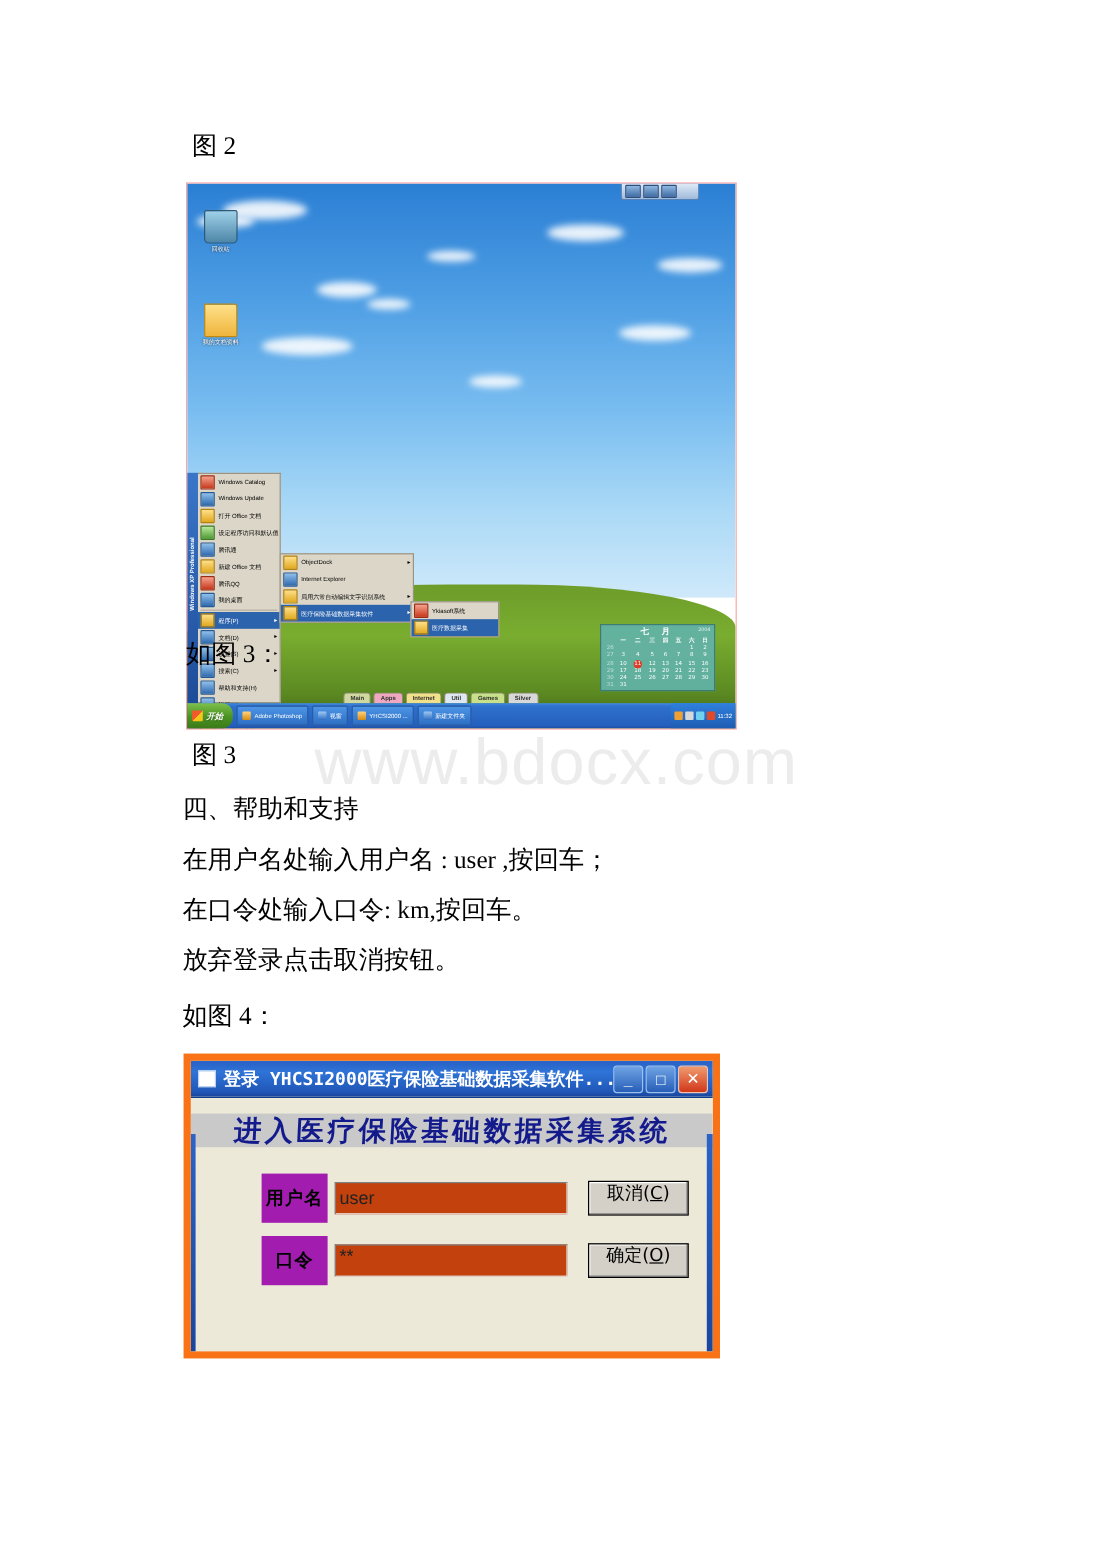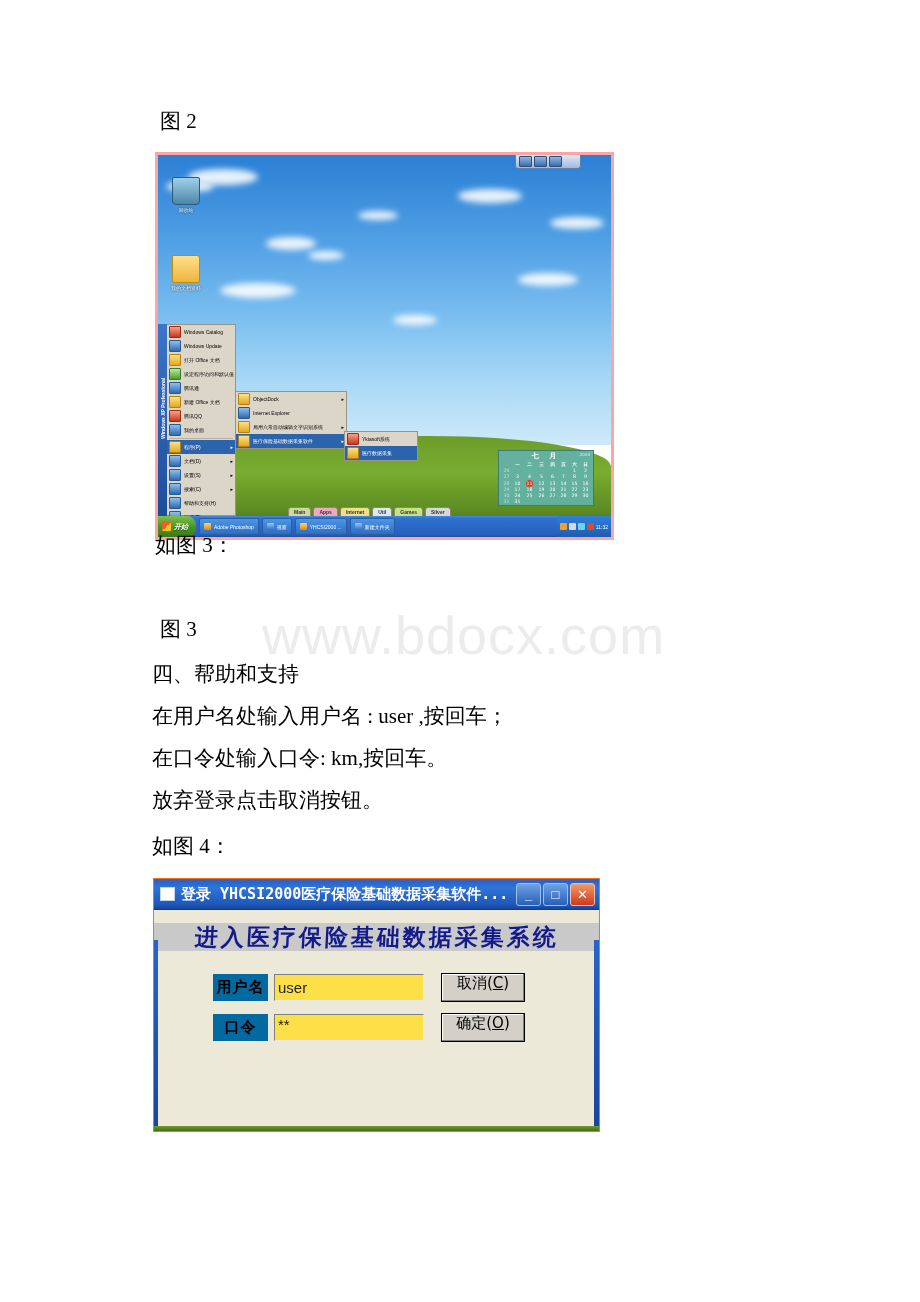--- a/index.html
+++ b/index.html
@@ -14,22 +14,22 @@
     letter-spacing:1px;white-space:nowrap;z-index:1;}
 
   
   .doc-line{position:absolute;font-size:21px;line-height:30px;white-space:nowrap;
     font-family:"Liberation Serif","DejaVu Serif",serif;z-index:3;}
 
   
   .shot{position:absolute;z-index:2;}
 
   
-  #xp-shot{left:155px;top:152px;width:459px;height:388px;overflow:hidden;
-    border:3px solid #fca5a5;box-sizing:border-box;}
+  #xp-shot{left:155px;top:152px;width:459px;height:456px;overflow:hidden;
+    border:1px solid #fca5a5;box-sizing:border-box;}
   .xp-sky{position:absolute;left:0;top:0;width:100%;height:76%;
     background:linear-gradient(#2b7fd4 0%, #4e9ee4 28%, #79bdf0 55%, #a9d8f6 78%, #cfe9fa 100%);}
   .xp-hill{position:absolute;left:0;bottom:0;width:100%;height:26.5%;
     background:linear-gradient(#6d9c2a 0%, #79ad2f 35%, #5c8a22 75%, #3f6116 100%);
     border-radius:48% 40% 0 0 / 34% 30% 0 0;}
   .cloud{position:absolute;background:#fff;border-radius:50%;filter:blur(3px);opacity:.88;}
 
   
   .dicon{position:absolute;width:44px;text-align:center;z-index:4;}
   .dicon .glyph{width:26px;height:26px;margin:0 auto;display:block;}
@@ -119,21 +119,21 @@
   .tray i.n4{background:#e04a2a;}
 
   
   .tabstrip{position:absolute;left:130px;bottom:21px;display:flex;gap:2px;z-index:9;}
   .tabstrip .tab{font-size:5px;font-weight:bold;padding:1px 5px 1px;border-radius:3px 3px 0 0;
     border:1px solid #8a8a6a;border-bottom:none;color:#333;
     font-family:"Liberation Sans","DejaVu Sans",sans-serif;}
 
   
   #login-shot{left:153px;top:878px;width:447px;height:254px;
-    border:1px solid #f97316;box-sizing:border-box;overflow:hidden;
+    border:6px solid #f97316;box-sizing:border-box;overflow:hidden;
     background:#ece9d8;}
   .lg-title{height:30px;display:flex;align-items:center;padding:0 2px 0 6px;
     background:linear-gradient(#2a64c8 0%,#2a64c8 8%,#2f74d8 30%,#1f57b8 85%,#17459c 100%);
     color:#fff;}
   .lg-title .ticon{width:13px;height:12px;background:#fff;border:1px solid #bcd4f0;
     margin-right:6px;flex:none;}
   .lg-title .ttxt{font-size:15px;font-weight:bold;white-space:nowrap;overflow:hidden;
     font-family:"DejaVu Sans Mono","Liberation Mono",monospace;letter-spacing:0px;}
   .lg-title .wbtns{margin-left:auto;display:flex;gap:2px;padding-right:2px;}
   .wbtn{width:23px;height:21px;border:1px solid #9dc0ea;border-radius:3px;
@@ -143,24 +143,24 @@
   .wbtn.close{background:linear-gradient(#f09a6e,#d1381a);border-color:#f3c2ab;}
   .lg-body{position:relative;height:222px;background:#ece9d8;
     border-top:1px solid #0a3c8c;}
   .lg-banner{margin:13px 0 0;height:28px;background:#c9c9c9;display:flex;
     align-items:center;justify-content:center;}
   .lg-banner span{font-size:23px;font-weight:bold;color:#131a8c;
     letter-spacing:3px;font-family:"DejaVu Sans","Liberation Sans",sans-serif;
     transform:skewX(-3deg);}
   .lg-form{margin-top:22px;padding-left:59px;}
   .frow{display:flex;align-items:center;margin-bottom:11px;}
-  .flabel{width:55px;height:27px;background:#0369a1;display:flex;align-items:center;
+  .flabel{width:55px;height:41px;background:#a21caf;display:flex;align-items:center;
     justify-content:center;font-size:15px;font-weight:bold;color:#000;
     font-family:"DejaVu Sans","Liberation Sans",sans-serif;letter-spacing:1px;}
-  .finput{width:150px;height:27px;background:#fde047;margin-left:6px;
+  .finput{width:194px;height:27px;background:#c2410c;margin-left:6px;
     border:1px solid #7f7f7f;border-right-color:#e8e8e8;border-bottom-color:#e8e8e8;
     display:flex;align-items:center;padding-left:3px;box-sizing:border-box;
     font-size:15px;font-family:"Liberation Sans","DejaVu Sans",sans-serif;color:#222;}
   .finput.pw{align-items:flex-start;padding-top:1px;}
   .fbtn{margin-left:17px;height:27px;min-width:72px;padding:0 5px;background:#d4d0c8;
     border:1px solid #000;box-shadow:inset -1px -1px 0 #808080, inset 1px 1px 0 #fff;
     display:flex;justify-content:center;font-size:15px;
     font-family:"DejaVu Sans","Liberation Sans",sans-serif;color:#000;white-space:nowrap;}
   .fbtn u{text-decoration:underline;}
   .lg-foot{position:absolute;right:4px;bottom:4px;font-size:14px;color:#000;

